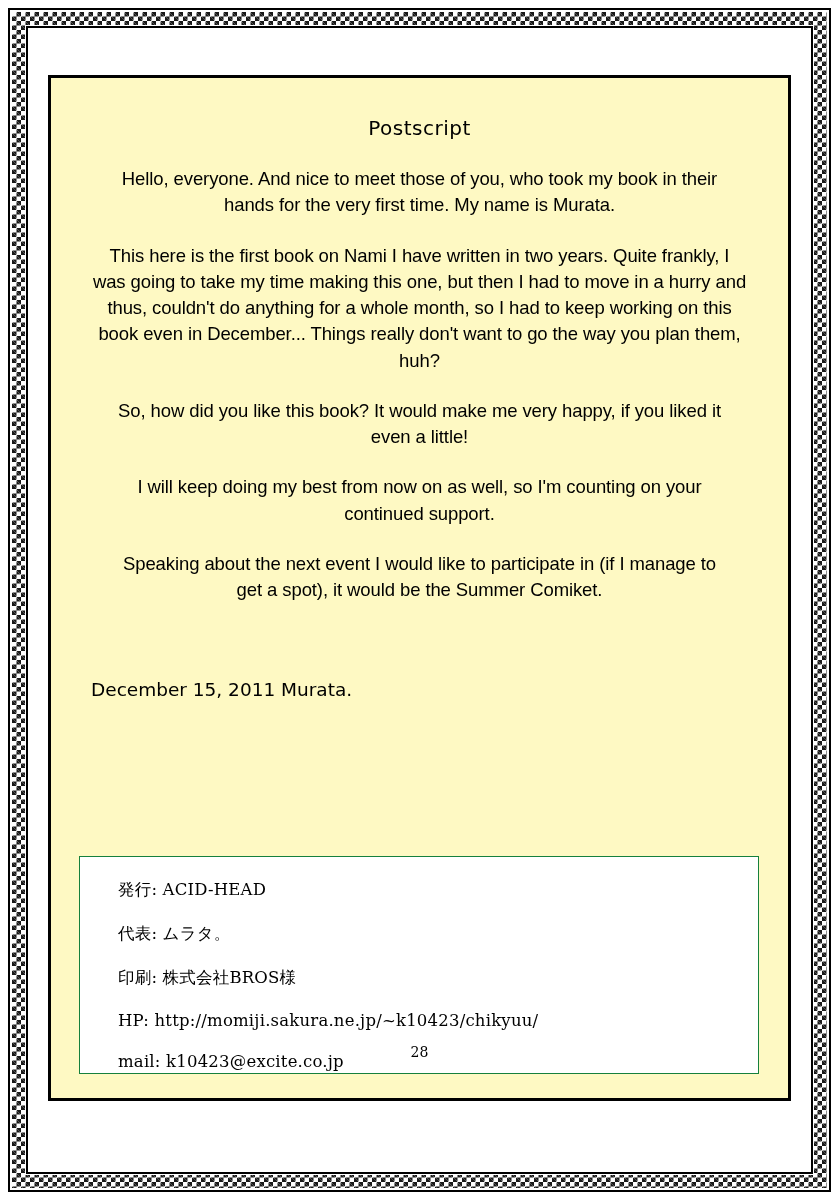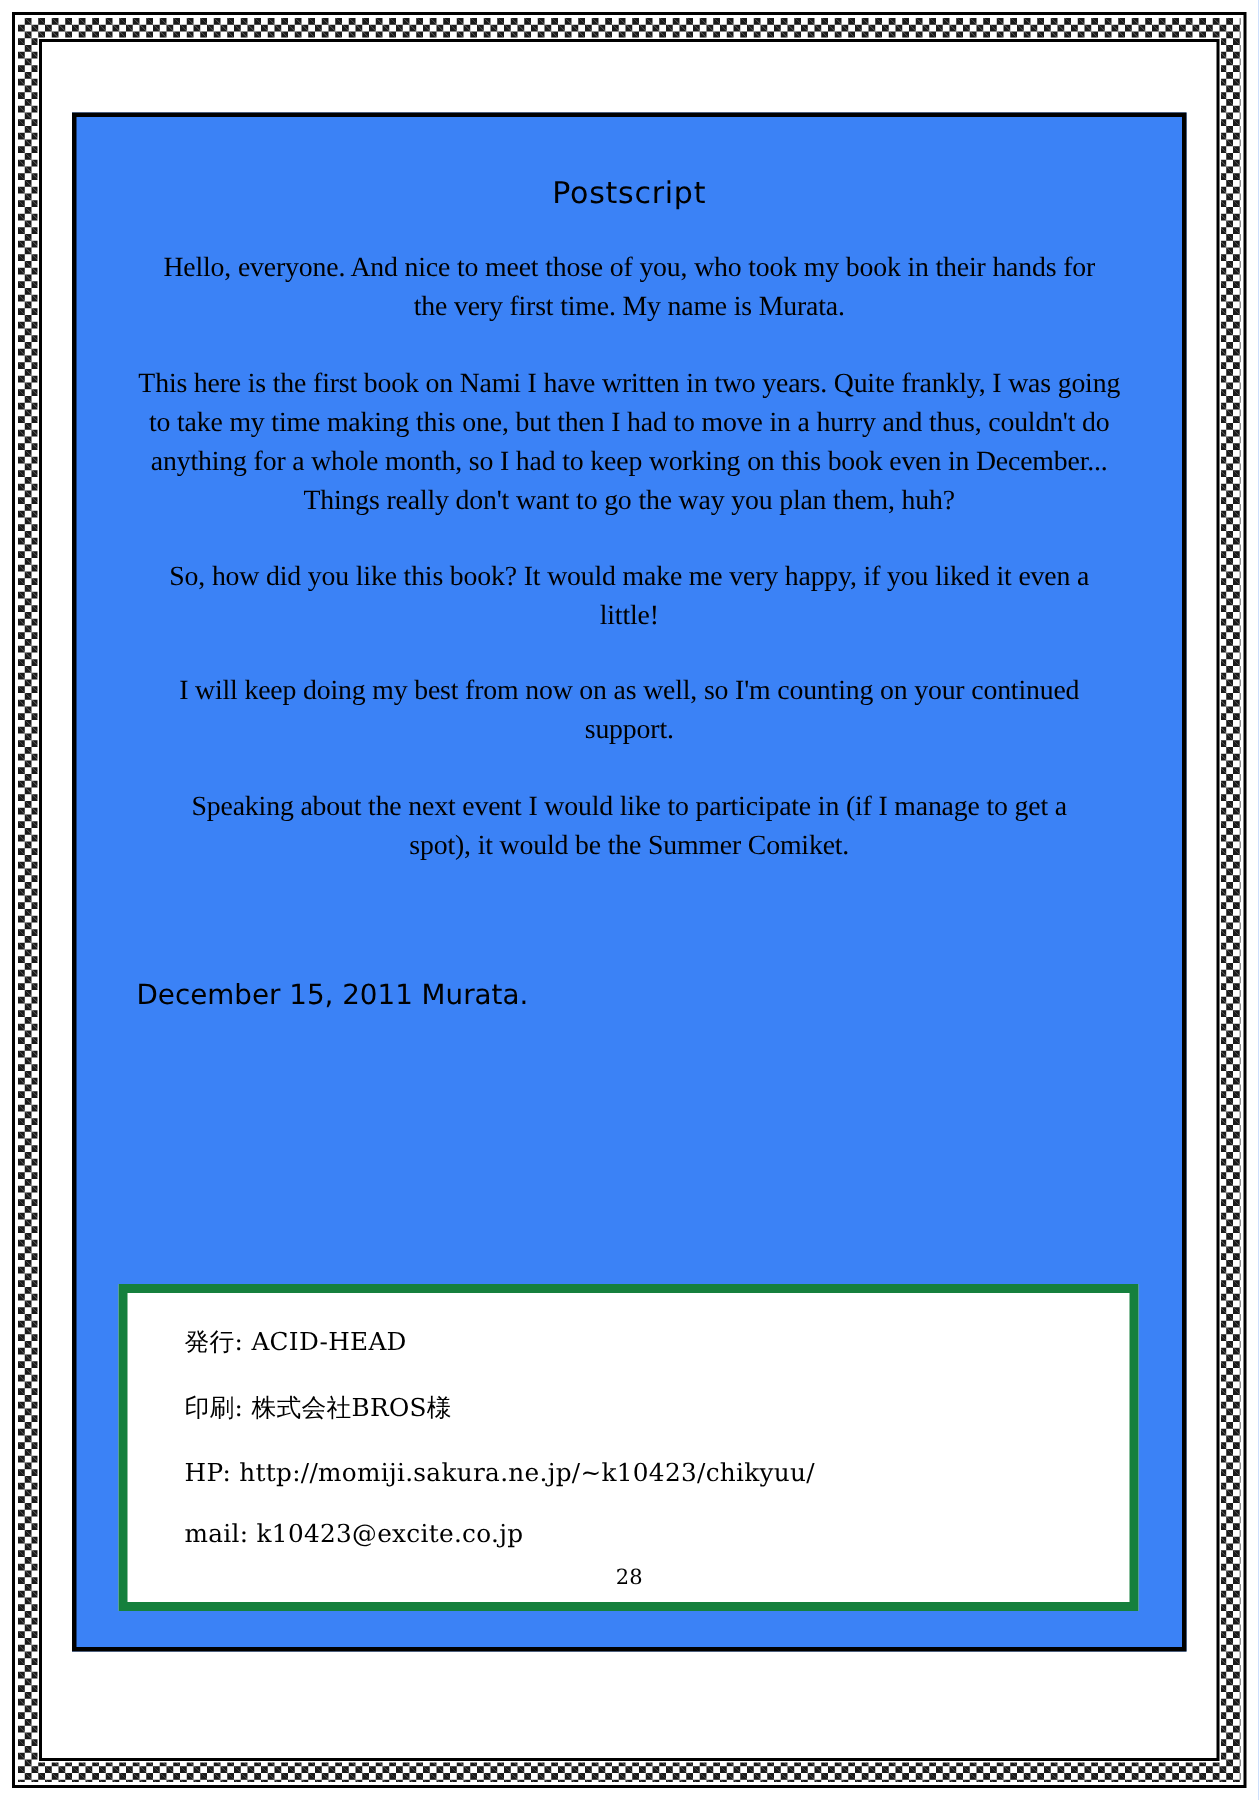--- a/index.html
+++ b/index.html
@@ -65,41 +65,41 @@
 
   
   .text-frame {
     position: absolute;
     left: 48px;
     top: 75px;
     width: 743px;
     height: 1026px;
     border: 3px solid #000;
     box-sizing: border-box;
-    background: #3b82f6;
+    background: #fef9c3;
   }
 
   .content {
     position: absolute;
     left: 0; top: 0; right: 0;
     padding: 38px 40px 0 40px;
     box-sizing: border-box;
     text-align: center;
   }
 
   .postscript-title {
     font-family: "DejaVu Sans", sans-serif;
     font-size: 20px;
     letter-spacing: 0.5px;
     color: #000;
     margin-bottom: 26px;
   }
 
   .para {
-    font-family: Liberation Serif, serif;
+    font-family: Liberation Sans, sans-serif;
     font-size: 18.5px;
     line-height: 1.42;
     color: #000;
     margin: 0 auto 24px auto;
     max-width: 630px;
     letter-spacing: -0.1px;
   }
   .para.p2 { max-width: 660px; }
   .para.p5 { max-width: 600px; }
 
@@ -111,21 +111,21 @@
     padding: 52px 30px 0 0;
   }
 
   
   .colophon {
     position: absolute;
     left: 28px;
     bottom: 24px;
     width: 680px;
     height: 218px;
-    border: 6px solid #15803d;
+    border: 1px solid #15803d;
     box-sizing: border-box;
     background: #fff;
     padding: 22px 0 0 38px;
   }
   .colophon-line {
     font-family: "DejaVu Serif", serif;
     font-size: 16.5px;
     color: #000;
     margin-bottom: 22px;
     text-align: left;
@@ -164,20 +164,21 @@
       <p class="para p2">This here is the first book on Nami I have written in two years. Quite frankly, I was going to take my time making this one, but then I had to move in a hurry and thus, couldn't do anything for a whole month, so I had to keep working on this book even in December... Things really don't want to go the way you plan them, huh?</p>
       <p class="para p4">So, how did you like this book? It would make me very happy, if you liked it even a little!</p>
       <p class="para p6">I will keep doing my best from now on as well, so I'm counting on your continued support.</p>
       <p class="para p5">Speaking about the next event I would like to participate in (if I manage to get a spot), it would be the Summer Comiket.</p>
 
       <div class="signature">December 15, 2011 Murata.</div>
     </div>
 
     <div class="colophon">
       <div class="colophon-line">発行: ACID-HEAD</div>
+      <div class="colophon-line">代表: ムラタ。</div>
       <div class="colophon-line">印刷: 株式会社BROS様</div>
       <div class="colophon-line">HP: http://momiji.sakura.ne.jp/~k10423/chikyuu/</div>
       <div class="colophon-line">mail: k10423@excite.co.jp</div>
     </div>
 
     <div class="page-number">28</div>
 
   </div>
 </div>
 

